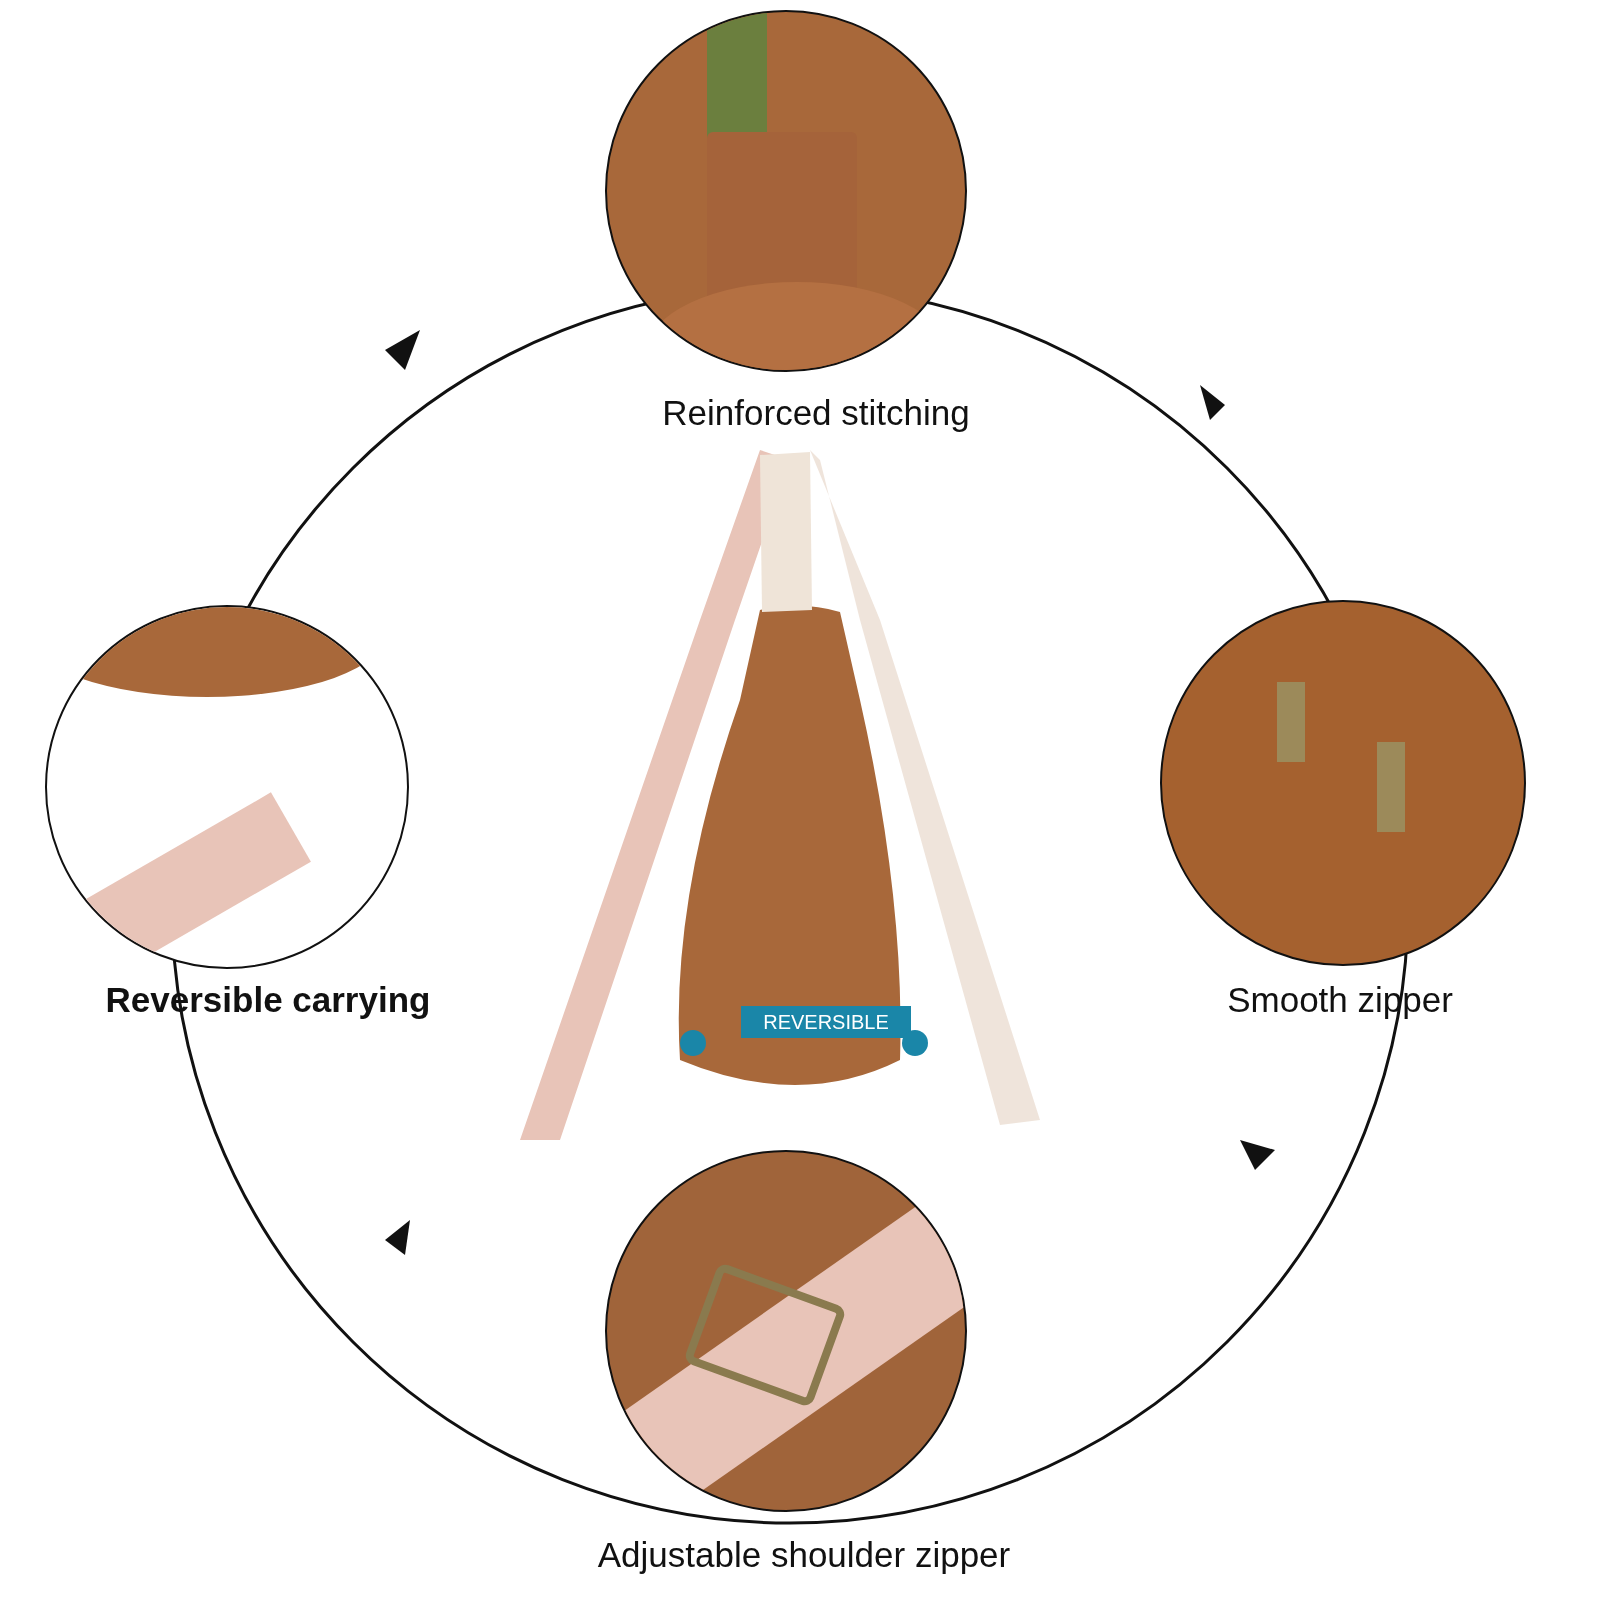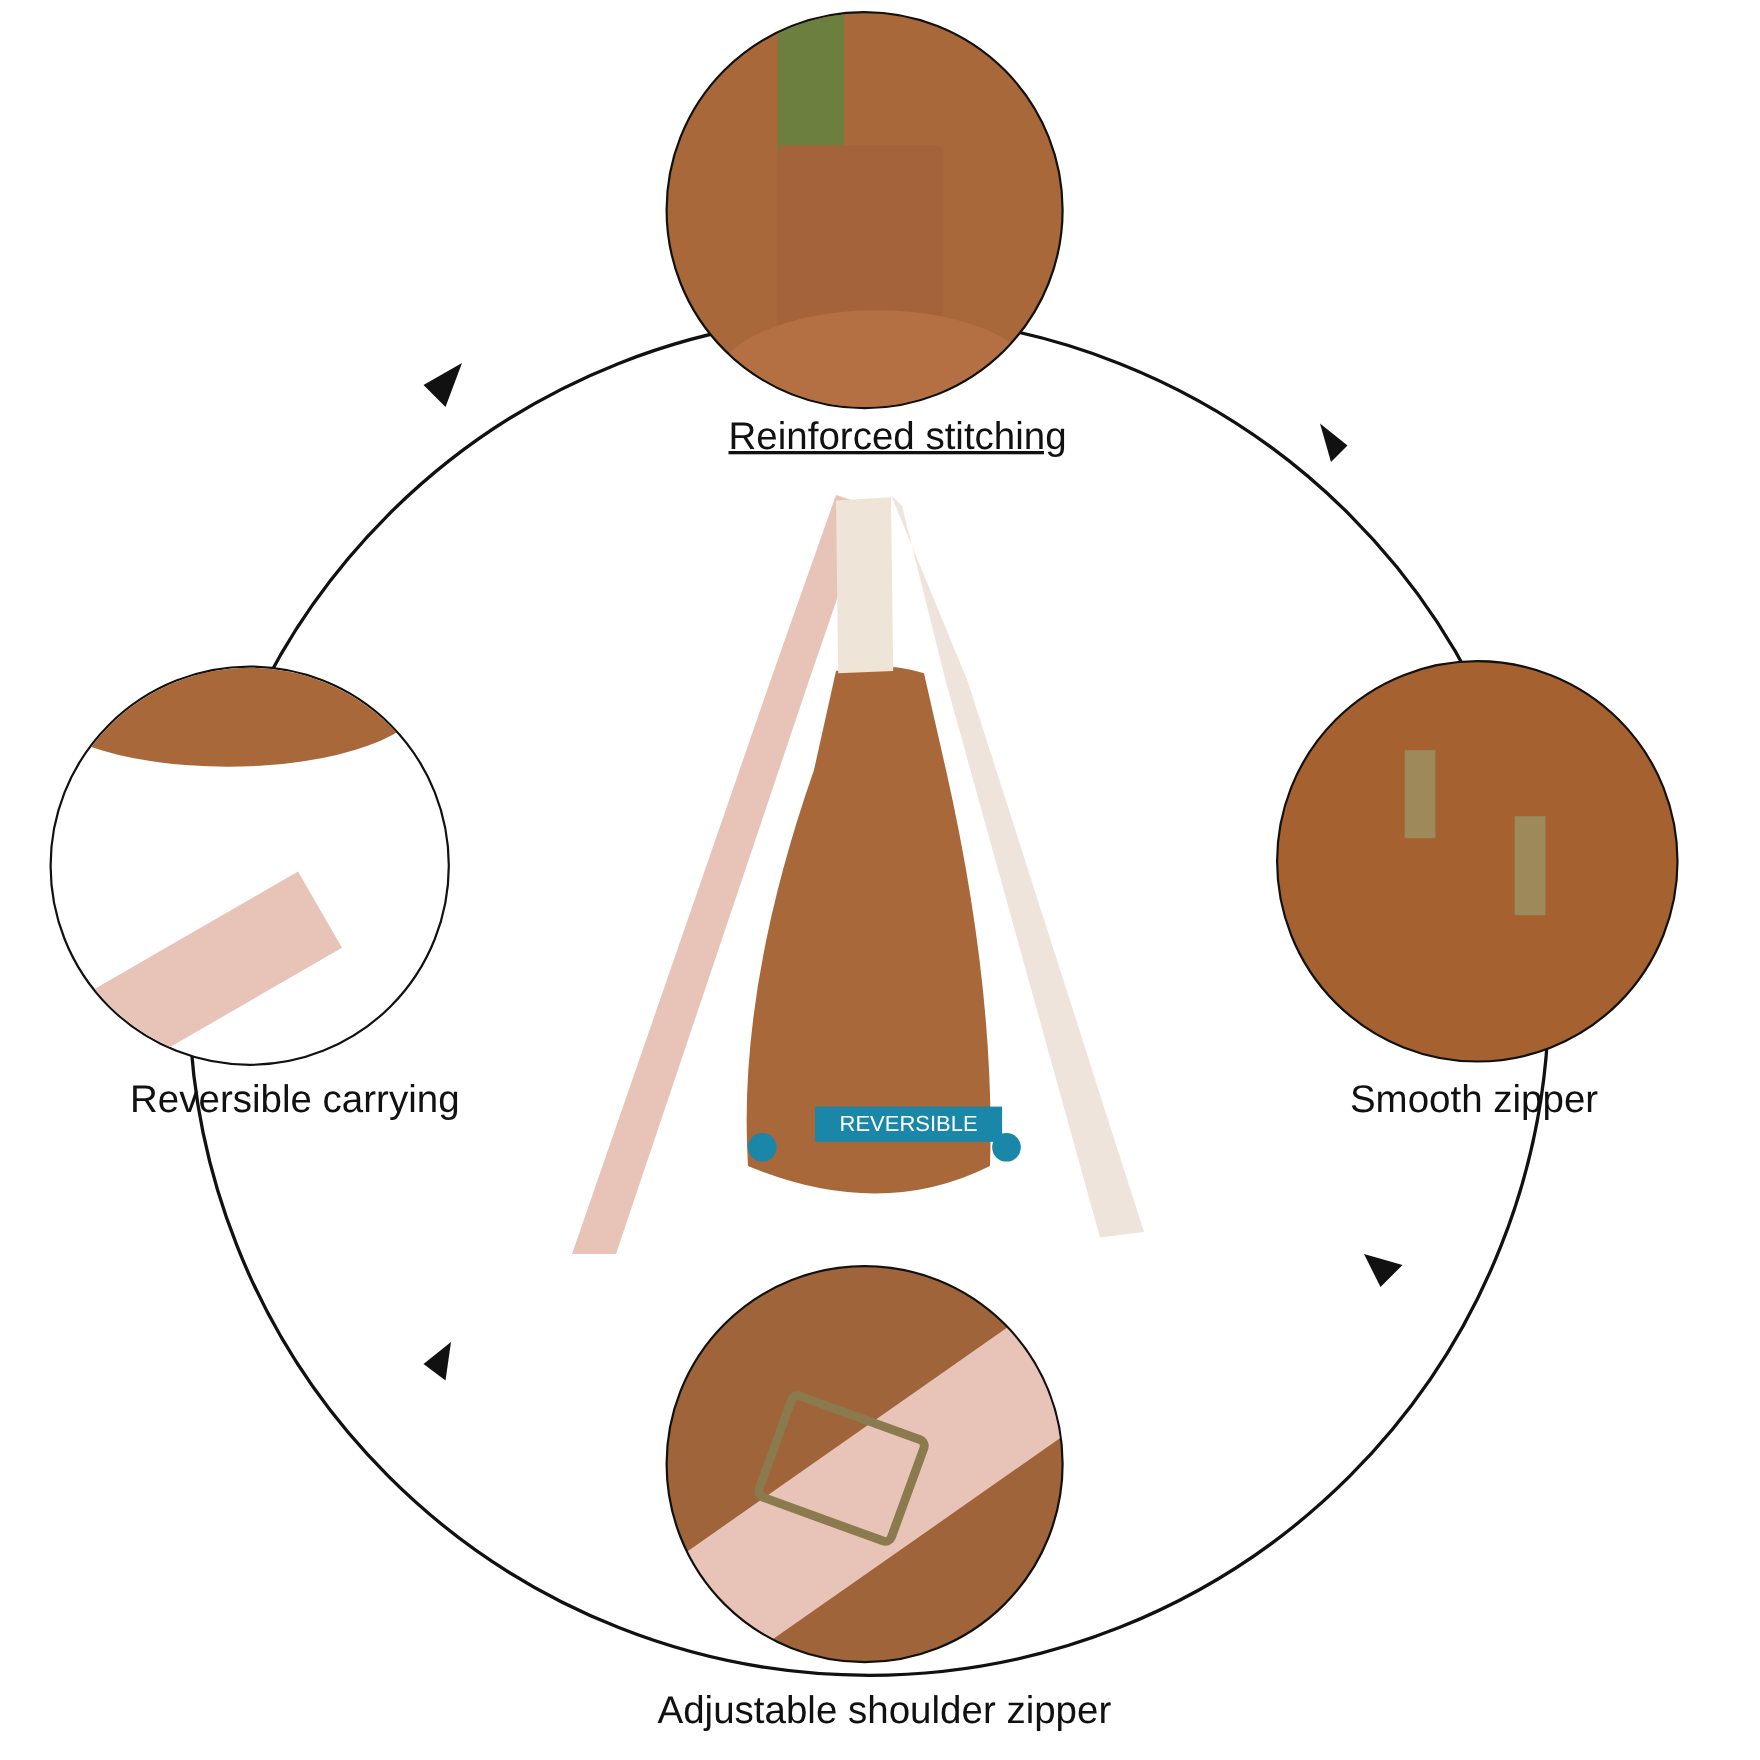--- a/index.html
+++ b/index.html
@@ -39,20 +39,20 @@
 </div>
 <div class="detail" style="left:605px;top:1150px;width:358px;height:358px;background:#a0643a;">
   <div style="position:absolute;left:-40px;top:150px;width:460px;height:110px;background:#e8c4b8;transform:rotate(-35deg);"></div>
   <div style="position:absolute;left:90px;top:130px;width:120px;height:90px;border:8px solid #8a7a4e;border-radius:10px;transform:rotate(20deg);"></div>
 </div>
 <div class="detail" style="left:45px;top:605px;width:360px;height:360px;background:#fff;">
   <div style="position:absolute;left:-20px;top:-40px;width:360px;height:130px;background:#a8683a;border-radius:0 0 50% 50%;"></div>
   <div style="position:absolute;left:20px;top:240px;width:240px;height:80px;background:#e8c4b8;transform:rotate(-30deg);"></div>
 </div>
 
-<div class="label" style="left:816px;top:377px;text-decoration:underline;">Reinforced stitching</div>
+<div class="label" style="left:816px;top:393px;">Reinforced stitching</div>
 <div class="label" style="left:1340px;top:980px;">Smooth zipper</div>
 <div class="label" style="left:804px;top:1535px;">Adjustable shoulder zipper</div>
-<div class="label" style="left:268px;top:980px;">Reversible carrying</div>
+<div class="label" style="left:268px;top:980px;font-weight:bold;">Reversible carrying</div>
 
 <div class="badge">REVERSIBLE</div>
 <div class="dot" style="left:680px;top:1030px;"></div>
 <div class="dot" style="left:902px;top:1030px;"></div>
 
 </body></html>

